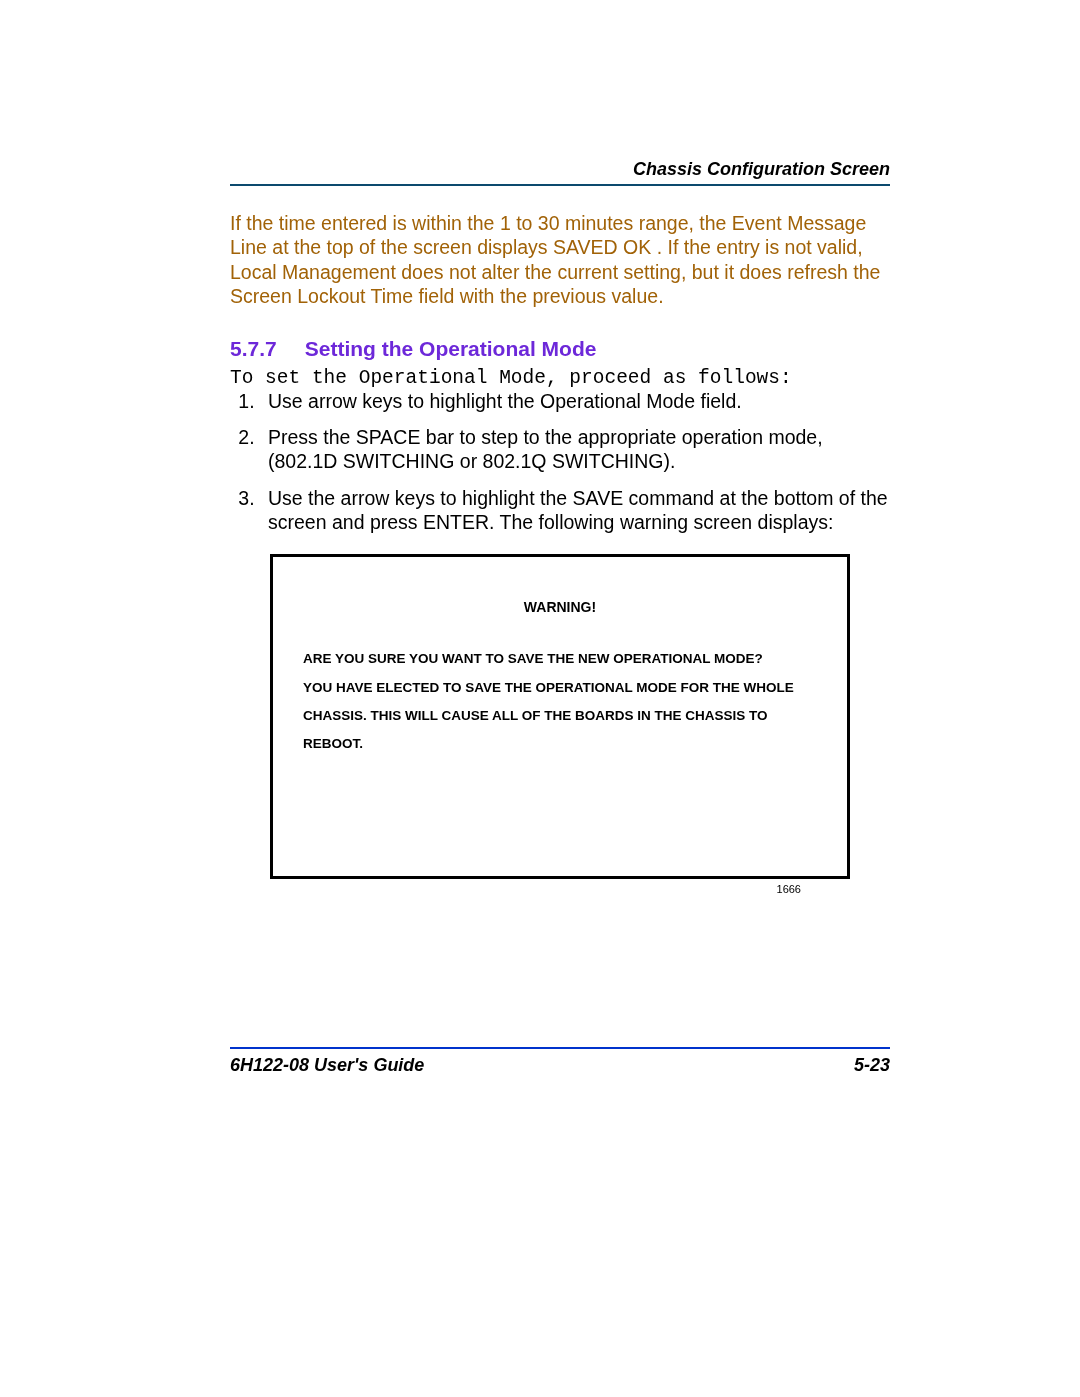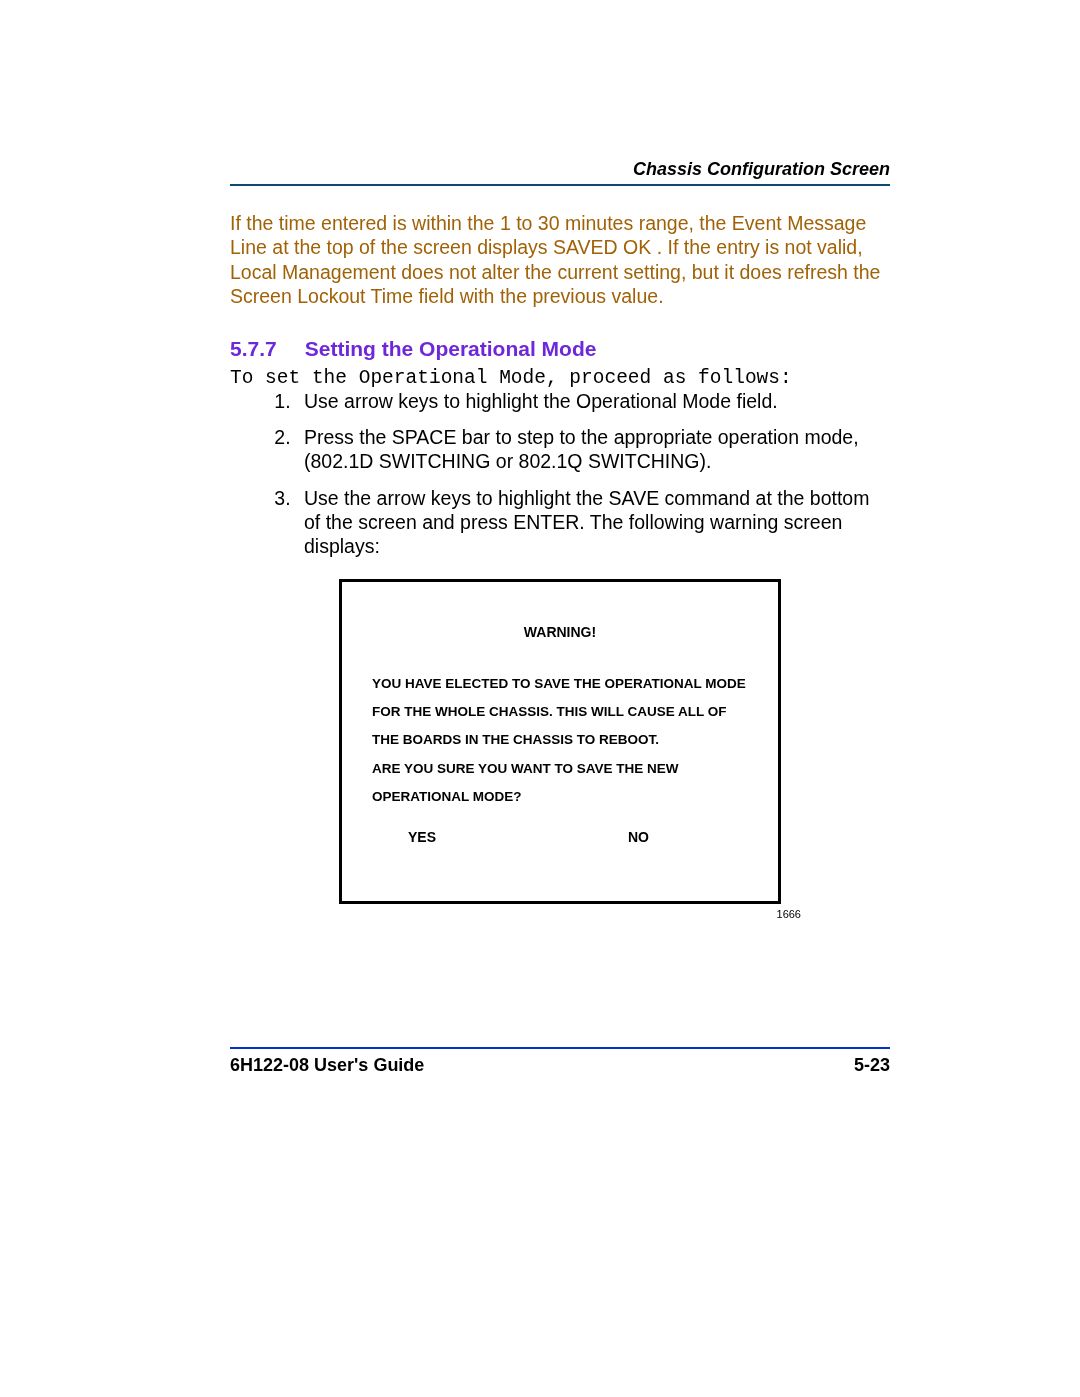--- a/index.html
+++ b/index.html
@@ -49,25 +49,24 @@
     }
     ol.steps {
       margin: 0 0 20px 0;
       padding-left: 30px;
       font-size: 19.5px;
       line-height: 1.25;
     }
     ol.steps li {
       padding-left: 8px;
       margin-bottom: 12px;
-      margin-left: 36px;
     }
     .warning-box {
       border: 3px solid #000;
-      width: 442px;
+      width: 580px;
       height: 325px;
       margin: 8px auto 4px auto;
       padding: 42px 30px 20px 30px;
       box-sizing: border-box;
       position: relative;
     }
     .warning-title {
       text-align: center;
       font-weight: bold;
       font-size: 14px;
@@ -119,20 +118,21 @@
     }
     .footer {
       position: absolute;
       left: 230px;
       top: 1047px;
       width: 660px;
       border-top: 2px solid #0033cc;
       padding-top: 6px;
       display: flex;
       justify-content: space-between;
+      font-style: italic;
       font-weight: bold;
       font-size: 18px;
     }
   </style>
 </head>
 <body>
 
 <div class="page">
 
   <div class="header-line">Chassis Configuration Screen</div>
@@ -146,26 +146,22 @@
   <div class="section-intro">To set the Operational Mode, proceed as follows:</div>
 
   <ol class="steps">
     <li>Use arrow keys to highlight the Operational Mode  field.</li>
     <li>Press the SPACE bar to step to the appropriate operation mode, (802.1D SWITCHING or 802.1Q SWITCHING).</li>
     <li>Use the arrow keys to highlight the SAVE command at the bottom of the screen and press ENTER. The following warning screen displays:</li>
   </ol>
 
   <div class="warning-box">
     <div class="warning-title">WARNING!</div>
+    <div class="warning-text">ARE YOU SURE YOU WANT TO SAVE THE NEW OPERATIONAL MODE?</div>
     <div class="warning-text">YOU HAVE ELECTED TO SAVE THE OPERATIONAL MODE FOR THE WHOLE CHASSIS. THIS WILL CAUSE ALL OF THE BOARDS IN THE CHASSIS TO REBOOT.</div>
-    <div class="warning-text">ARE YOU SURE YOU WANT TO SAVE THE NEW OPERATIONAL MODE?</div>
-    <div class="warning-options">
-      <span class="opt-yes">YES</span>
-      <span class="opt-no">NO</span>
-    </div>
   </div>
   <div class="figure-id">1666</div>
 
 
 
 </div>
 
 <div class="footer">
   <span>6H122-08 User's Guide</span>
   <span>5-23</span>

